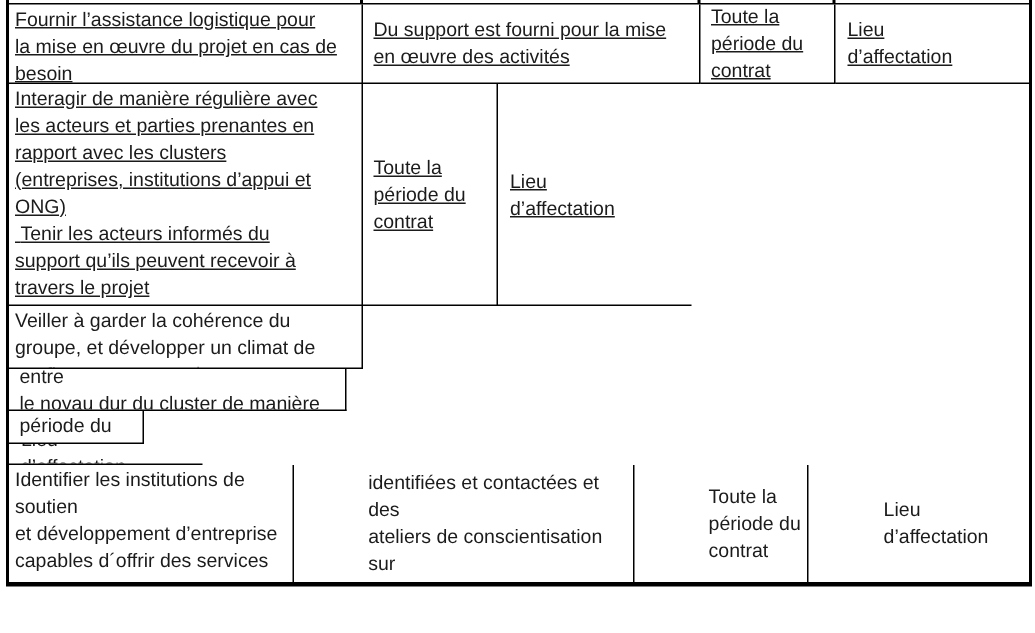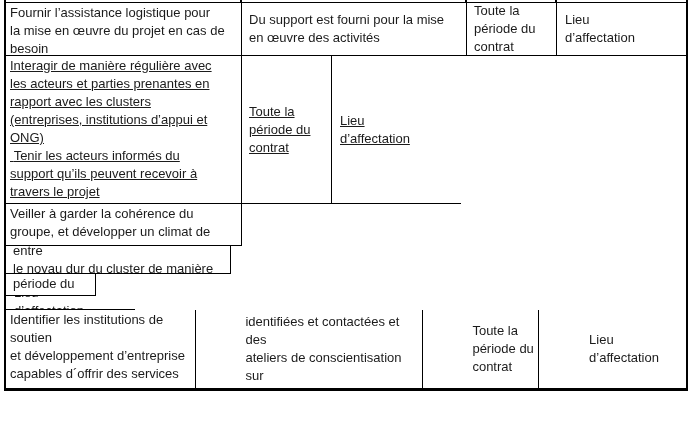--- a/index.html
+++ b/index.html
@@ -48,21 +48,21 @@
     overflow: hidden;
   }
   .cell:last-child { border-right: none; }
   .trow:last-child .cell { border-bottom: none; }
 
   .c1 { width: 236px; padding: 1px 2px 0 4px; }
   .c2 { width: 225px; display: flex; align-items: center; padding-left: 7px; padding-right: 16px; }
   .c3 { width: 90px;  display: flex; align-items: center; padding-left: 7px; }
   .c4 { width: 129px; display: flex; align-items: center; padding-left: 8px; }
 
-  .r1 { height: 53px; }
+  .r1 { height: 53px; text-decoration: underline; }
   .rsection { height: 30px; }
   .r2 { height: 148px; text-decoration: underline; }
   .r3 { height: 106px; flex-direction: column; }
   .r4 { height: 78px; gap: 42px; }
 
   .section-cell {
     width: 100%;
     display: flex;
     align-items: center;
     padding-left: 4px;

